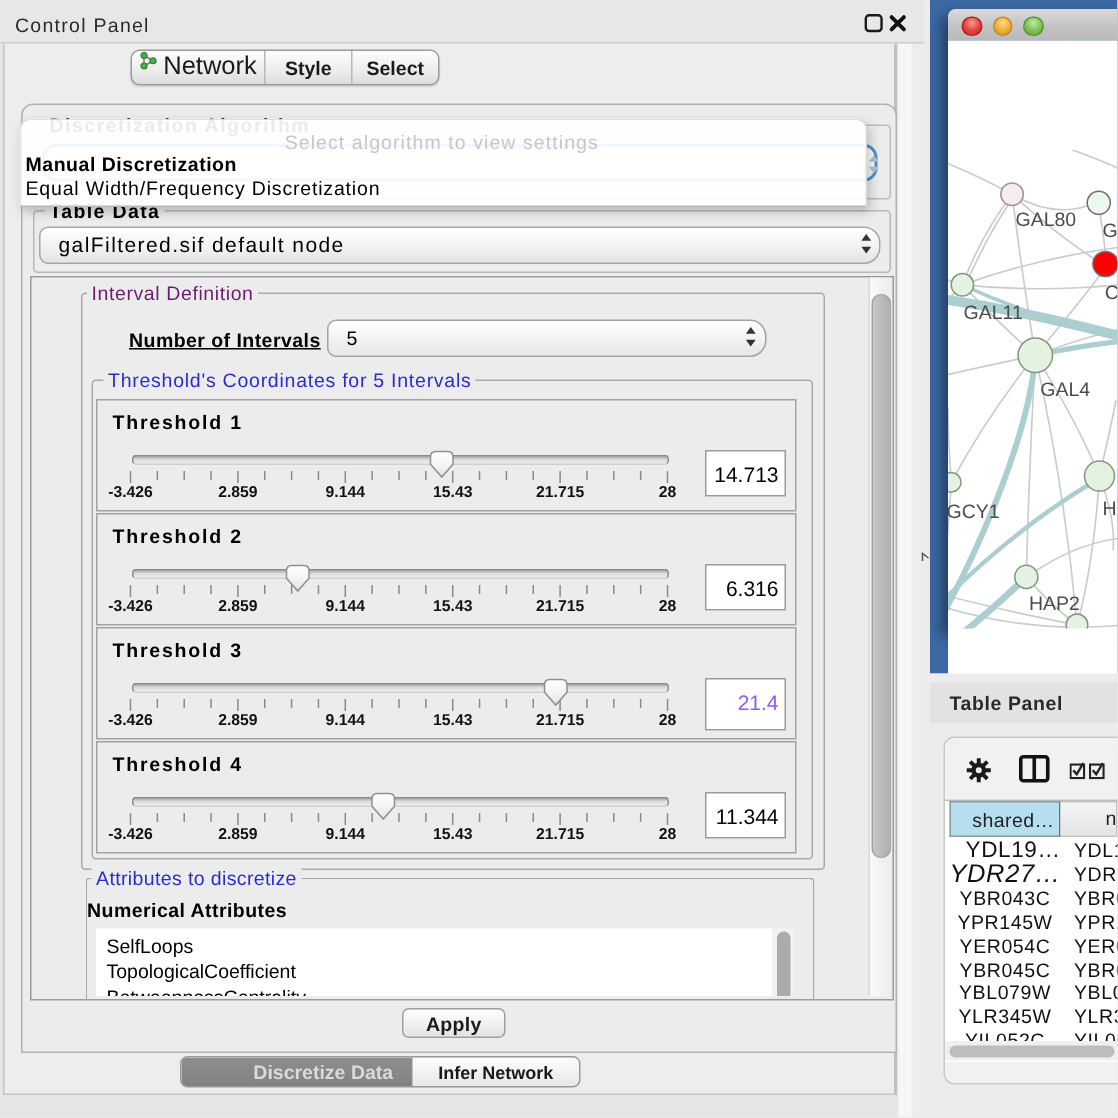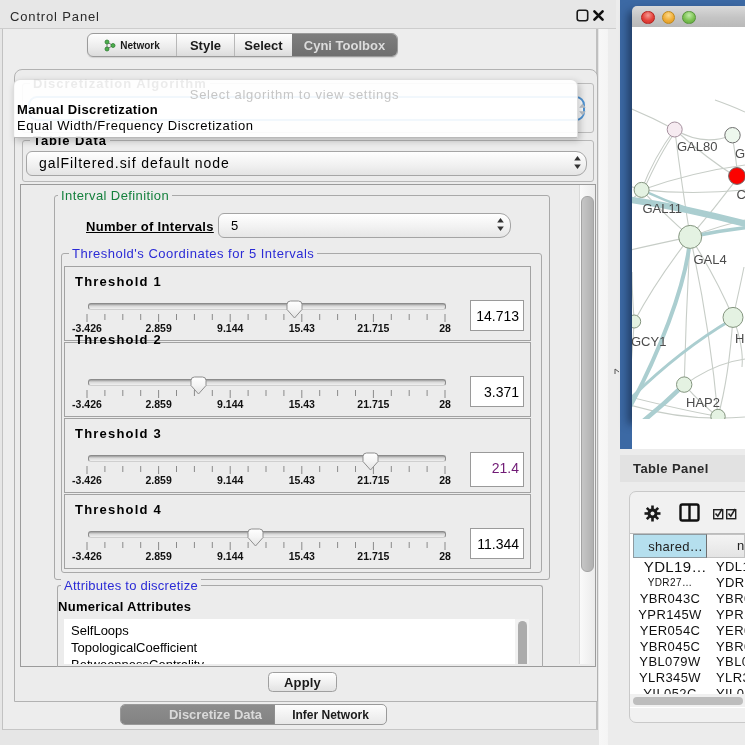--- a/index.html
+++ b/index.html
@@ -18,31 +18,30 @@
 <div class="abs" style="left:0;top:0;width:616px;height:28px;background:#e7e7e7;border-bottom:1px solid #cdcdcd;z-index:3;"></div>
 <div class="abs" style="left:10px;top:9px;font-size:13px;color:#2a2a2a;letter-spacing:0.85px;z-index:4;">Control Panel</div>
 <svg class="abs" style="left:576px;top:9px;z-index:4;" width="13" height="13" viewBox="0 0 13 13">
     <rect x="1.2" y="1.2" width="10.5" height="10.5" rx="2.2" fill="none" stroke="#1a1a1a" stroke-width="1.6"></rect>
   </svg>
 <svg class="abs" style="left:592px;top:9px;z-index:4;" width="13" height="13" viewBox="0 0 13 13">
     <path d="M2.4 2.4 L10.6 10.6 M10.6 2.4 L2.4 10.6" stroke="#111" stroke-width="2.6" stroke-linecap="round"></path>
   </svg>
 
 <div class="abs" id="toptabs" style="left:87px;top:33px;height:22px;border:1px solid #9b9b9b;border-radius:6px;overflow:hidden;display:flex;background:linear-gradient(#fefefe,#ececec 60%,#dcdcdc);box-shadow:0 1px 1px rgba(0,0,0,0.12);">
-  <div style="width:88px;display:flex;align-items:center;justify-content:center;border-right:1px solid #b8b8b8;font-size:10px;font-weight:bold;color:#1a1a1a;">
+  <div style="width:88px;display:flex;align-items:flex-start;justify-content:center;border-right:1px solid #b8b8b8;font-size:17px;font-weight:normal;color:#1a1a1a;">
     <svg width="12" height="13" viewBox="0 0 12 13" style="margin-right:4px;">
         <path d="M3 3 L9 6.5 M3 10 L9 6.5 M3 3 L3 10" stroke="#7a7a7a" stroke-width="1"></path>
         <circle cx="3" cy="3" r="2" fill="#4cae4c" stroke="#2e7d32" stroke-width="0.8"></circle>
         <circle cx="3" cy="10" r="2" fill="#4cae4c" stroke="#2e7d32" stroke-width="0.8"></circle>
         <circle cx="9" cy="6.5" r="2" fill="#4cae4c" stroke="#2e7d32" stroke-width="0.8"></circle>
       </svg>
     Network</div>
   <div style="width:57px;display:flex;align-items:center;justify-content:center;border-right:1px solid #b8b8b8;font-size:13px;font-weight:bold;color:#1a1a1a;">Style</div>
   <div style="width:57px;display:flex;align-items:center;justify-content:center;font-size:13px;font-weight:bold;color:#1a1a1a;">Select</div>
-  <div style="width:105px;display:flex;align-items:center;justify-content:center;font-size:13px;font-weight:bold;color:#dcdcdc;background:linear-gradient(#7e7e7e,#6f6f6f);">Cyni Toolbox</div>
 </div>
 
 <div class="abs" style="left:14px;top:69px;width:582px;height:631px;background:#ececec;border:1px solid #b2b2b2;border-radius:8px 8px 0 0;"></div>
 
 <div class="abs" style="left:22px;top:83px;width:570px;height:48px;border:1px solid #bbb;border-radius:3px;"></div>
 <div class="abs b13" style="left:30px;top:76px;background:#ececec;padding:0 3px;letter-spacing:1.0px;">Discretization Algorithm</div>
 <div class="abs" style="left:28px;top:96px;width:553px;height:21px;border-radius:9px;background:linear-gradient(#ffffff,#fbfcfd 55%,#f2f5f8);border:2.2px solid #4e93d3;"></div>
 <svg class="abs" style="left:578px;top:103px;" width="9" height="13" viewBox="0 0 9 13">
     <path d="M4.5 0.5 L7.8 4.8 L1.2 4.8 Z" fill="#b9bfc6"></path>
     <path d="M4.5 12.5 L7.8 8.2 L1.2 8.2 Z" fill="#b9bfc6"></path>
@@ -61,21 +60,21 @@
     <path d="M4.5 1 L7.8 5.5 L1.2 5.5 Z" fill="#333"></path>
     <path d="M4.5 14 L7.8 9.5 L1.2 9.5 Z" fill="#333"></path>
   </svg>
 
 <div class="abs" style="left:20px;top:184px;width:574px;height:481px;border:1px solid #9b9b9b;background:#ececec;"></div>
 
 <div class="abs" style="left:579px;top:185px;width:14px;height:479px;background:linear-gradient(90deg,#fafafa,#ececec);border-left:1px solid #d8d8d8;"></div>
 <div class="abs" style="left:580.5px;top:196px;width:11px;height:374px;border-radius:6px;background:linear-gradient(90deg,#c6c6c6,#b0b0b0);border:1px solid #a3a3a3;"></div>
 
 <div class="abs" style="left:54px;top:195px;width:494px;height:383px;border:1px solid #a9a9a9;border-radius:3px;"></div>
-<div class="abs" style="left:58px;top:188px;font-size:13px;color:#15803d;background:#ececec;padding:0 3px;letter-spacing:0.4px;">Interval Definition</div>
+<div class="abs" style="left:58px;top:188px;font-size:13px;color:#701a75;background:#ececec;padding:0 3px;letter-spacing:0.4px;">Interval Definition</div>
 <div class="abs b13" style="left:86px;top:219px;letter-spacing:0.3px;text-decoration:underline;">Number of Intervals</div>
 <div class="abs" style="left:218px;top:213px;width:291px;height:23px;border-radius:6px 11px 11px 6px;background:linear-gradient(#ffffff,#f2f2f2 55%,#e6e6e6);border:1px solid #a4a4a4;"></div>
 <div class="abs t13" style="left:231px;top:218px;">5</div>
 <svg class="abs" style="left:496px;top:217px;" width="9" height="15" viewBox="0 0 9 15">
     <path d="M4.5 1 L7.8 5.5 L1.2 5.5 Z" fill="#333"></path>
     <path d="M4.5 14 L7.8 9.5 L1.2 9.5 Z" fill="#333"></path>
   </svg>
 
 <div class="abs" style="left:61px;top:253px;width:479px;height:318px;border:1px solid #a9a9a9;border-radius:3px;"></div>
 <div class="abs" style="left:69px;top:246px;font-size:13px;color:#2b2bd6;background:#ececec;padding:0 3px;letter-spacing:0.5px;">Threshold's Coordinates for 5 Intervals</div>
@@ -117,21 +116,21 @@
       <linearGradient id="thg0" x1="0" y1="0" x2="0" y2="1">
         <stop offset="0" stop-color="#ffffff"></stop>
         <stop offset="0.5" stop-color="#f4f4f4"></stop>
         <stop offset="1" stop-color="#e2e2e2"></stop>
       </linearGradient>
     </defs>
     <path d="M1 4.5 Q1 1 4.5 1 L12.5 1 Q16 1 16 4.5 L16 9.5 L8.5 18 L1 9.5 Z" fill="url(#thg0)" stroke="#8f8f8f" stroke-width="1"></path>
   </svg>
 <div class="abs" style="left:470px;top:300px;width:54px;height:31px;background:#fff;border:1px solid #9a9a9a;font-size:14px;color:#000;text-align:right;line-height:31px;padding-right:4px;box-sizing:border-box;">14.713</div>
 <div class="abs" style="left:64px;top:342px;width:465px;height:73px;border:1px solid #a2a2a2;background:#ececec;"></div>
-<div class="abs b13" style="left:75px;top:332px;letter-spacing:1.2px;">Threshold 2</div>
+<div class="abs b13" style="left:75px;top:350px;letter-spacing:1.2px;">Threshold 2</div>
 <div class="abs" style="left:88px;top:379px;width:356px;height:5px;border-radius:3px;background:linear-gradient(#9a9a9a,#d8d8d8 40%,#f0f0f0);border:1px solid #8b8b8b;border-bottom-color:#cfcfcf;"></div>
 <svg class="abs" style="left:63px;top:390px;" width="400" height="9" viewBox="0 0 400 9">
     <line x1="24.0" y1="0" x2="24.0" y2="8" stroke="#8a8a8a" stroke-width="1"></line>
     <line x1="41.9" y1="0" x2="41.9" y2="6" stroke="#8a8a8a" stroke-width="1"></line>
     <line x1="59.8" y1="0" x2="59.8" y2="6" stroke="#8a8a8a" stroke-width="1"></line>
     <line x1="77.7" y1="0" x2="77.7" y2="6" stroke="#8a8a8a" stroke-width="1"></line>
     <line x1="95.6" y1="0" x2="95.6" y2="8" stroke="#8a8a8a" stroke-width="1"></line>
     <line x1="113.5" y1="0" x2="113.5" y2="6" stroke="#8a8a8a" stroke-width="1"></line>
     <line x1="131.4" y1="0" x2="131.4" y2="6" stroke="#8a8a8a" stroke-width="1"></line>
     <line x1="149.3" y1="0" x2="149.3" y2="6" stroke="#8a8a8a" stroke-width="1"></line>
@@ -158,21 +157,21 @@
 <svg class="abs" style="left:190px;top:376px;" width="17" height="19" viewBox="0 0 17 19">
     <defs>
       <linearGradient id="thg1" x1="0" y1="0" x2="0" y2="1">
         <stop offset="0" stop-color="#ffffff"></stop>
         <stop offset="0.5" stop-color="#f4f4f4"></stop>
         <stop offset="1" stop-color="#e2e2e2"></stop>
       </linearGradient>
     </defs>
     <path d="M1 4.5 Q1 1 4.5 1 L12.5 1 Q16 1 16 4.5 L16 9.5 L8.5 18 L1 9.5 Z" fill="url(#thg1)" stroke="#8f8f8f" stroke-width="1"></path>
   </svg>
-<div class="abs" style="left:470px;top:376px;width:54px;height:31px;background:#fff;border:1px solid #9a9a9a;font-size:14px;color:#000;text-align:right;line-height:31px;padding-right:4px;box-sizing:border-box;">3.371</div>
+<div class="abs" style="left:470px;top:376px;width:54px;height:31px;background:#fff;border:1px solid #9a9a9a;font-size:14px;color:#000;text-align:right;line-height:31px;padding-right:4px;box-sizing:border-box;">6.316</div>
 <div class="abs" style="left:64px;top:418px;width:465px;height:73px;border:1px solid #a2a2a2;background:#ececec;"></div>
 <div class="abs b13" style="left:75px;top:426px;letter-spacing:1.2px;">Threshold 3</div>
 <div class="abs" style="left:88px;top:455px;width:356px;height:5px;border-radius:3px;background:linear-gradient(#9a9a9a,#d8d8d8 40%,#f0f0f0);border:1px solid #8b8b8b;border-bottom-color:#cfcfcf;"></div>
 <svg class="abs" style="left:63px;top:466px;" width="400" height="9" viewBox="0 0 400 9">
     <line x1="24.0" y1="0" x2="24.0" y2="8" stroke="#8a8a8a" stroke-width="1"></line>
     <line x1="41.9" y1="0" x2="41.9" y2="6" stroke="#8a8a8a" stroke-width="1"></line>
     <line x1="59.8" y1="0" x2="59.8" y2="6" stroke="#8a8a8a" stroke-width="1"></line>
     <line x1="77.7" y1="0" x2="77.7" y2="6" stroke="#8a8a8a" stroke-width="1"></line>
     <line x1="95.6" y1="0" x2="95.6" y2="8" stroke="#8a8a8a" stroke-width="1"></line>
     <line x1="113.5" y1="0" x2="113.5" y2="6" stroke="#8a8a8a" stroke-width="1"></line>
@@ -201,21 +200,21 @@
 <svg class="abs" style="left:362px;top:452px;" width="17" height="19" viewBox="0 0 17 19">
     <defs>
       <linearGradient id="thg2" x1="0" y1="0" x2="0" y2="1">
         <stop offset="0" stop-color="#ffffff"></stop>
         <stop offset="0.5" stop-color="#f4f4f4"></stop>
         <stop offset="1" stop-color="#e2e2e2"></stop>
       </linearGradient>
     </defs>
     <path d="M1 4.5 Q1 1 4.5 1 L12.5 1 Q16 1 16 4.5 L16 9.5 L8.5 18 L1 9.5 Z" fill="url(#thg2)" stroke="#8f8f8f" stroke-width="1"></path>
   </svg>
-<div class="abs" style="left:470px;top:452px;width:54px;height:35px;background:#fff;border:1px solid #9a9a9a;font-size:14px;color:#701a75;text-align:right;line-height:31px;padding-right:4px;box-sizing:border-box;">21.4</div>
+<div class="abs" style="left:470px;top:452px;width:54px;height:35px;background:#fff;border:1px solid #9a9a9a;font-size:14px;color:#8b5cf6;text-align:right;line-height:31px;padding-right:4px;box-sizing:border-box;">21.4</div>
 <div class="abs" style="left:64px;top:494px;width:465px;height:73px;border:1px solid #a2a2a2;background:#ececec;"></div>
 <div class="abs b13" style="left:75px;top:502px;letter-spacing:1.2px;text-align:center;">Threshold 4</div>
 <div class="abs" style="left:88px;top:531px;width:356px;height:5px;border-radius:3px;background:linear-gradient(#9a9a9a,#d8d8d8 40%,#f0f0f0);border:1px solid #8b8b8b;border-bottom-color:#cfcfcf;"></div>
 <svg class="abs" style="left:63px;top:542px;" width="400" height="9" viewBox="0 0 400 9">
     <line x1="24.0" y1="0" x2="24.0" y2="8" stroke="#8a8a8a" stroke-width="1"></line>
     <line x1="41.9" y1="0" x2="41.9" y2="6" stroke="#8a8a8a" stroke-width="1"></line>
     <line x1="59.8" y1="0" x2="59.8" y2="6" stroke="#8a8a8a" stroke-width="1"></line>
     <line x1="77.7" y1="0" x2="77.7" y2="6" stroke="#8a8a8a" stroke-width="1"></line>
     <line x1="95.6" y1="0" x2="95.6" y2="8" stroke="#8a8a8a" stroke-width="1"></line>
     <line x1="113.5" y1="0" x2="113.5" y2="6" stroke="#8a8a8a" stroke-width="1"></line>
@@ -386,21 +385,21 @@
   </g>
 </svg>
 
 <div class="abs" style="left:630px;top:533px;width:115px;height:174px;background:#ffffff;border-top:1px solid #bdbdbd;"></div>
 <div class="abs" style="left:633px;top:534px;width:74px;height:24px;background:#b5dfee;border:1px solid #8e9aa0;border-right:1px solid #6f6f6f;box-sizing:border-box;display:flex;align-items:center;justify-content:flex-end;padding-right:3px;font-size:13px;color:#222;letter-spacing:0.3px;">shared…</div>
 <div class="abs" style="left:707px;top:534px;width:38px;height:24px;background:linear-gradient(#f4f4f4,#e4e4e4);border:1px solid #c2c2c2;border-left:none;box-sizing:border-box;overflow:hidden;">
     <div style="margin-left:30px;text-align:left;font-size:13px;color:#222;line-height:22px;letter-spacing:0.3px;white-space:nowrap;">name</div>
   </div>
 <div class="abs" style="left:633px;top:559.0px;width:74px;height:15.9px;text-align:right;font-size:15px;color:#111;letter-spacing:0.4px;line-height:15.9px;">YDL19…</div>
 <div class="abs" style="left:716px;top:559.0px;width:40px;height:15.9px;font-size:13px;color:#111;letter-spacing:0.4px;line-height:15.9px;overflow:hidden;white-space:nowrap;">YDL194W</div>
-<div class="abs" style="left:633px;top:574.9px;width:74px;height:15.9px;text-align:center;font-size:10px;color:#111;letter-spacing:0.4px;line-height:15.9px;">YDR27…</div>
+<div class="abs" style="left:633px;top:574.9px;width:74px;height:15.9px;text-align:center;font-size:17px;color:#111;letter-spacing:0.4px;line-height:15.9px;font-style:italic;">YDR27…</div>
 <div class="abs" style="left:716px;top:574.9px;width:40px;height:15.9px;font-size:13px;color:#111;letter-spacing:0.4px;line-height:15.9px;overflow:hidden;white-space:nowrap;">YDR277C</div>
 <div class="abs" style="left:633px;top:590.8px;width:74px;height:15.9px;text-align:center;font-size:13px;color:#111;letter-spacing:0.4px;line-height:15.9px;">YBR043C</div>
 <div class="abs" style="left:716px;top:590.8px;width:40px;height:15.9px;font-size:13px;color:#111;letter-spacing:0.4px;line-height:15.9px;overflow:hidden;white-space:nowrap;">YBR043C</div>
 <div class="abs" style="left:633px;top:606.7px;width:74px;height:15.9px;text-align:center;font-size:13px;color:#111;letter-spacing:0.4px;line-height:15.9px;">YPR145W</div>
 <div class="abs" style="left:716px;top:606.7px;width:40px;height:15.9px;font-size:13px;color:#111;letter-spacing:0.4px;line-height:15.9px;overflow:hidden;white-space:nowrap;">YPR145W</div>
 <div class="abs" style="left:633px;top:622.6px;width:74px;height:15.9px;text-align:center;font-size:13px;color:#111;letter-spacing:0.4px;line-height:15.9px;">YER054C</div>
 <div class="abs" style="left:716px;top:622.6px;width:40px;height:15.9px;font-size:13px;color:#111;letter-spacing:0.4px;line-height:15.9px;overflow:hidden;white-space:nowrap;">YER054C</div>
 <div class="abs" style="left:633px;top:638.5px;width:74px;height:15.9px;text-align:center;font-size:13px;color:#111;letter-spacing:0.4px;line-height:15.9px;">YBR045C</div>
 <div class="abs" style="left:716px;top:638.5px;width:40px;height:15.9px;font-size:13px;color:#111;letter-spacing:0.4px;line-height:15.9px;overflow:hidden;white-space:nowrap;">YBR045C</div>
 <div class="abs" style="left:633px;top:654.4px;width:74px;height:15.9px;text-align:center;font-size:13px;color:#111;letter-spacing:0.4px;line-height:15.9px;">YBL079W</div>

